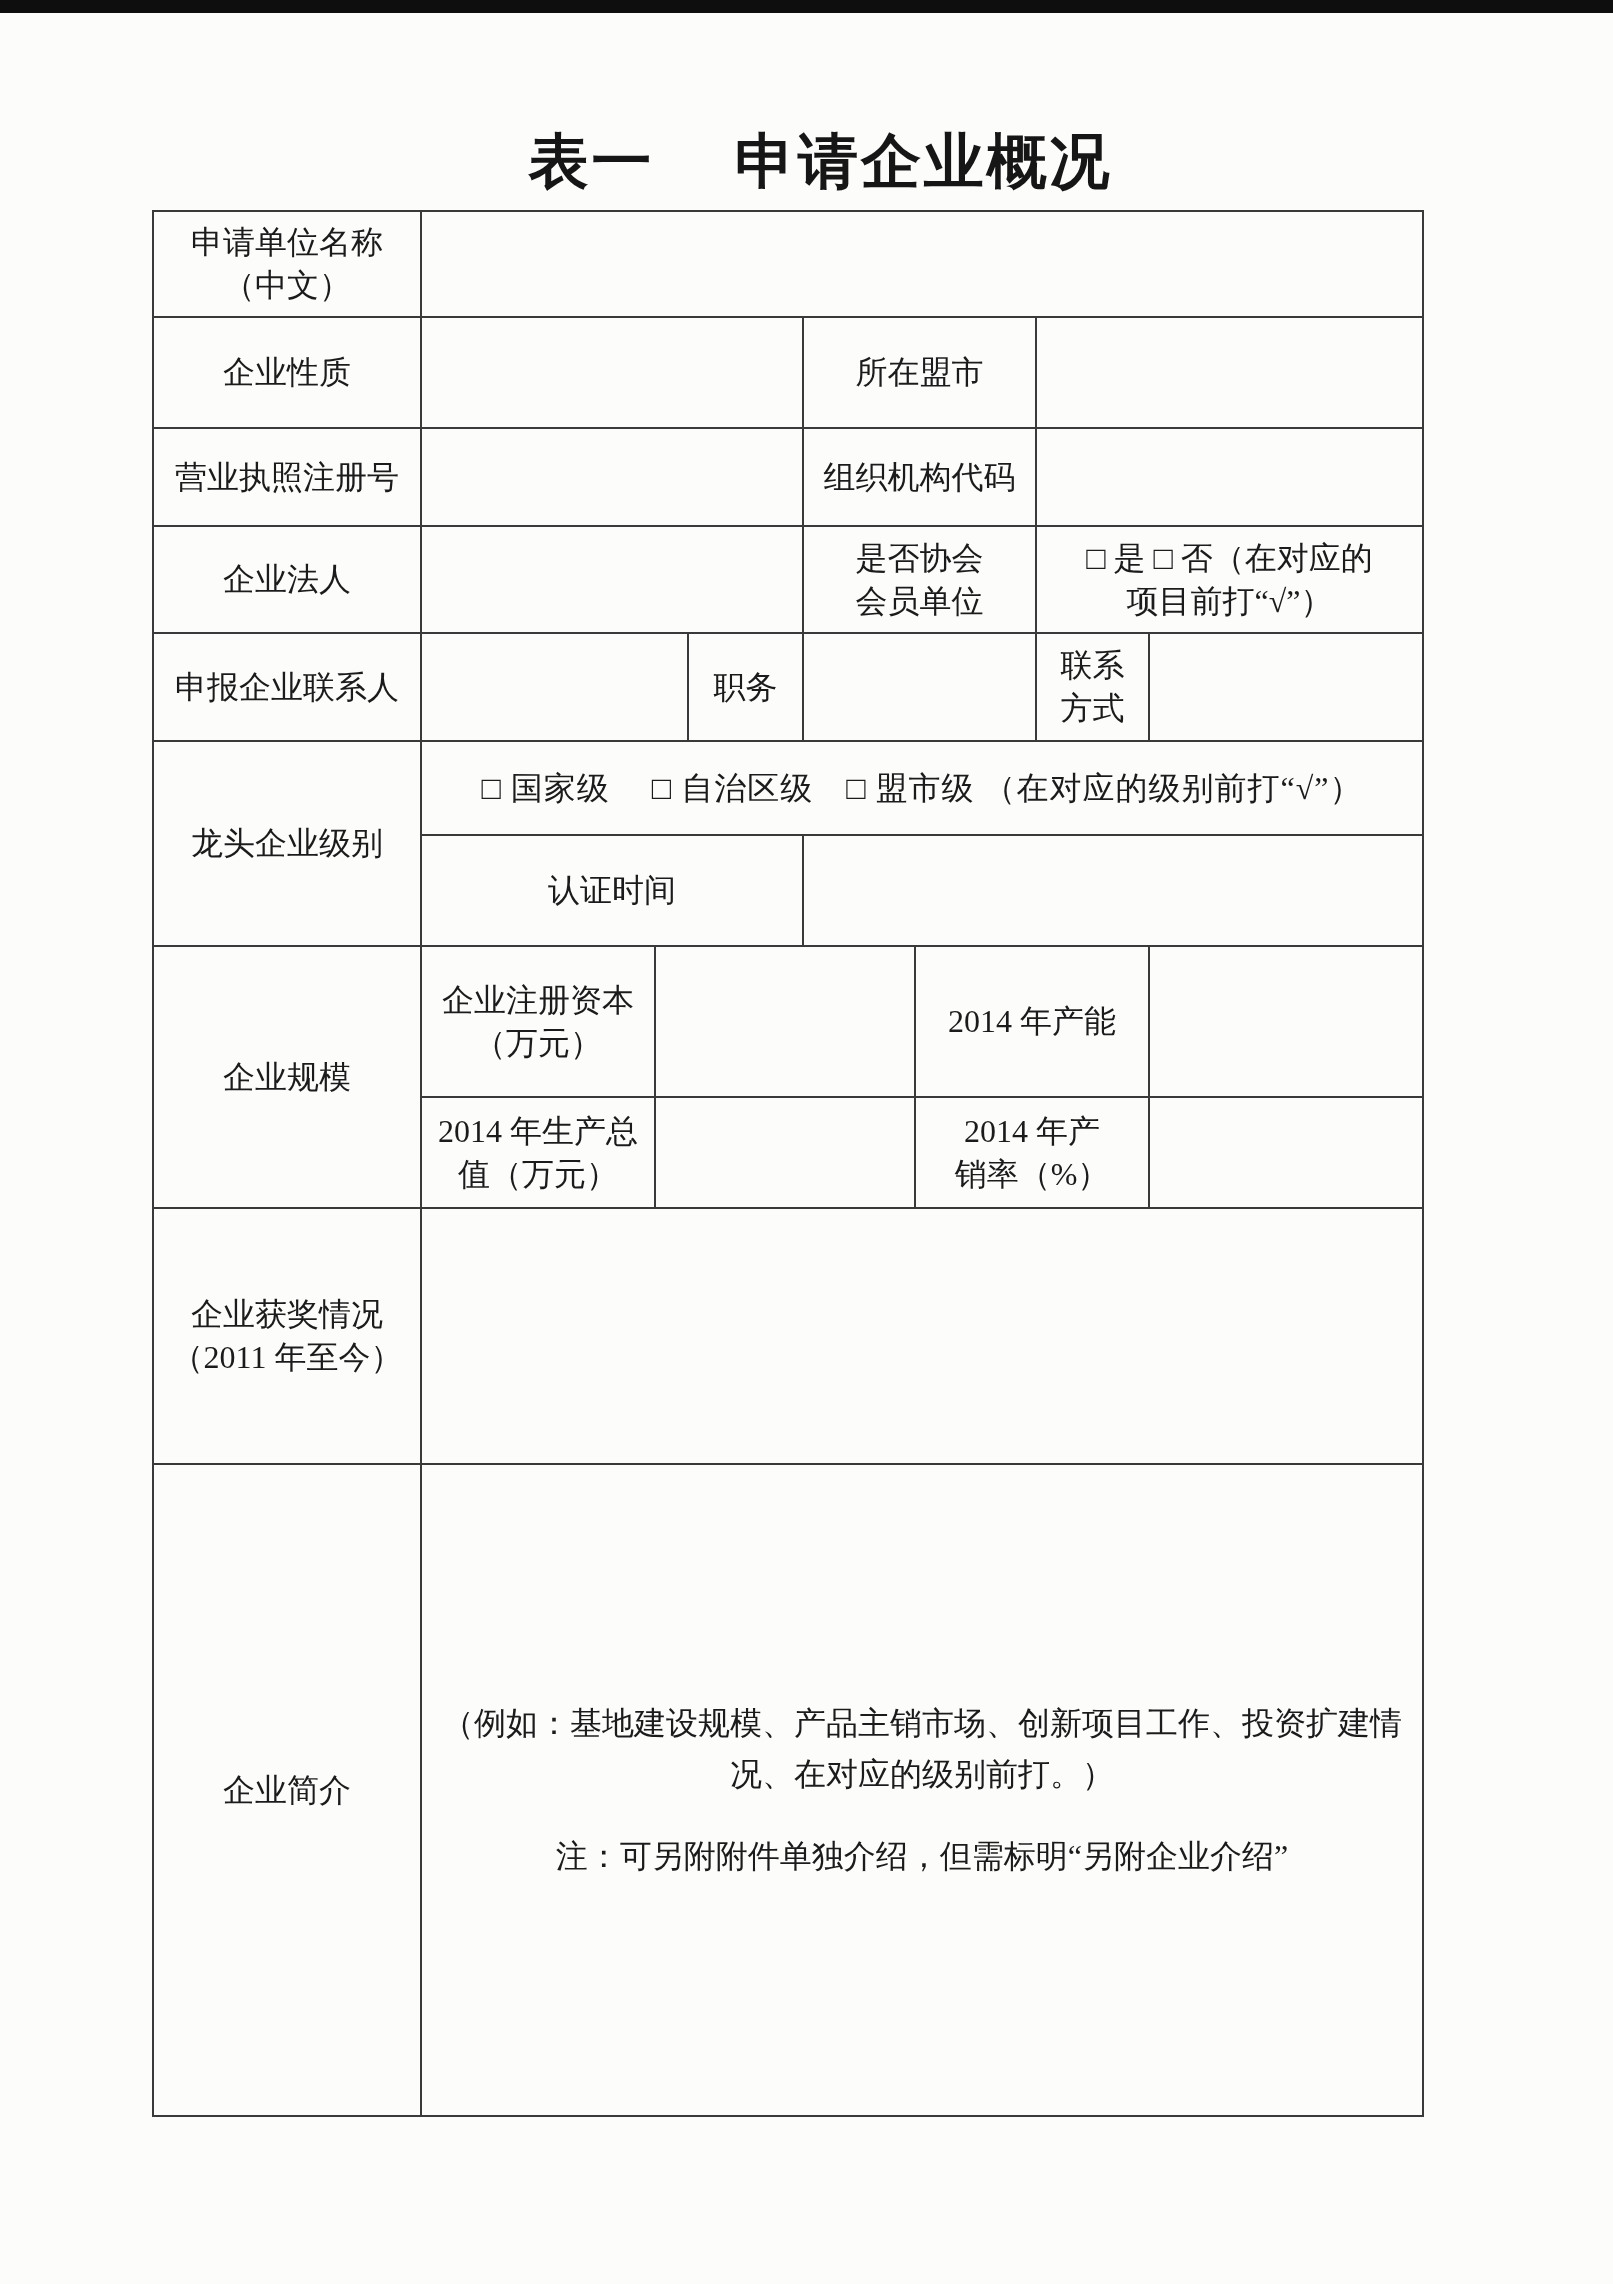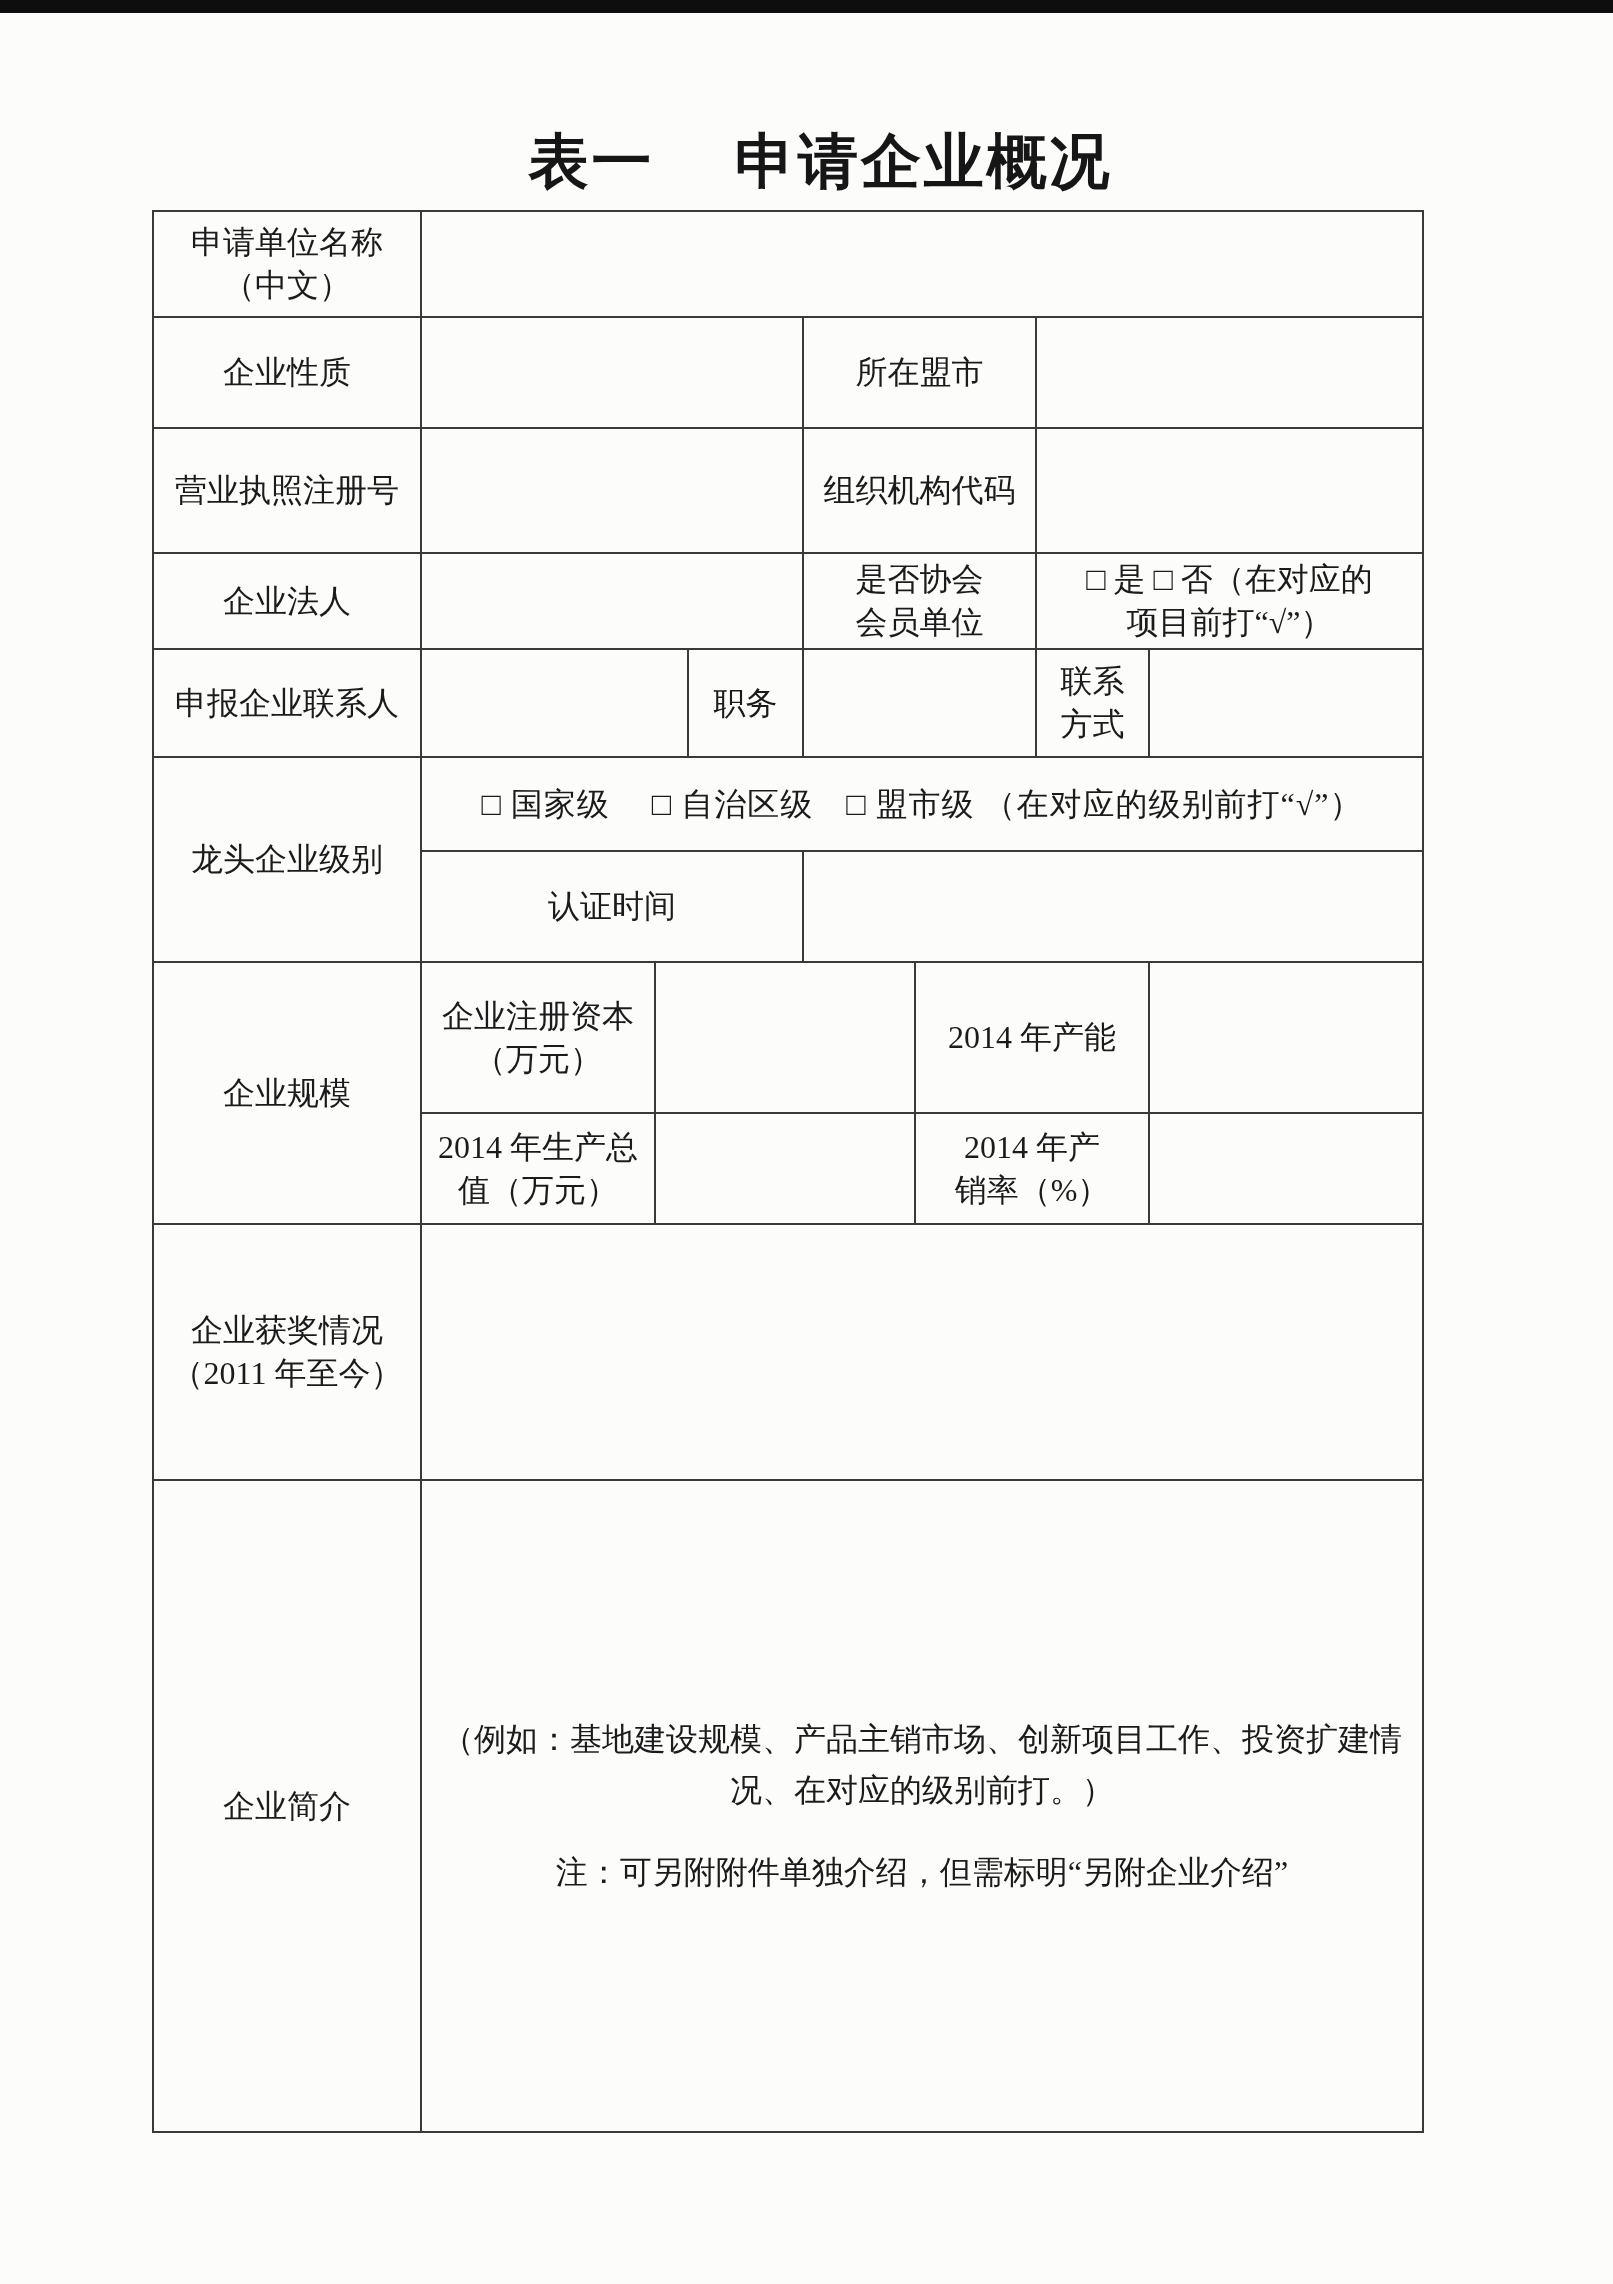--- a/index.html
+++ b/index.html
@@ -105,28 +105,28 @@
       <td colspan="7"></td>
     </tr>
 
     <tr style="height:111px">
       <td>企业性质</td>
       <td colspan="3"></td>
       <td colspan="2">所在盟市</td>
       <td colspan="2"></td>
     </tr>
 
-    <tr style="height:125px">
+    <tr style="height:98px">
       <td>营业执照注册号</td>
       <td colspan="3"></td>
       <td colspan="2">组织机构代码</td>
       <td colspan="2"></td>
     </tr>
 
-    <tr style="height:96px">
+    <tr style="height:107px">
       <td>企业法人</td>
       <td colspan="3"></td>
       <td colspan="2">
         <div class="label-line">是否协会</div>
         <div class="label-line">会员单位</div>
       </td>
       <td colspan="2" class="opt-cell">
         <div>□ 是 □ 否（在对应的</div>
         <div>项目前打“√”）</div>
       </td>

